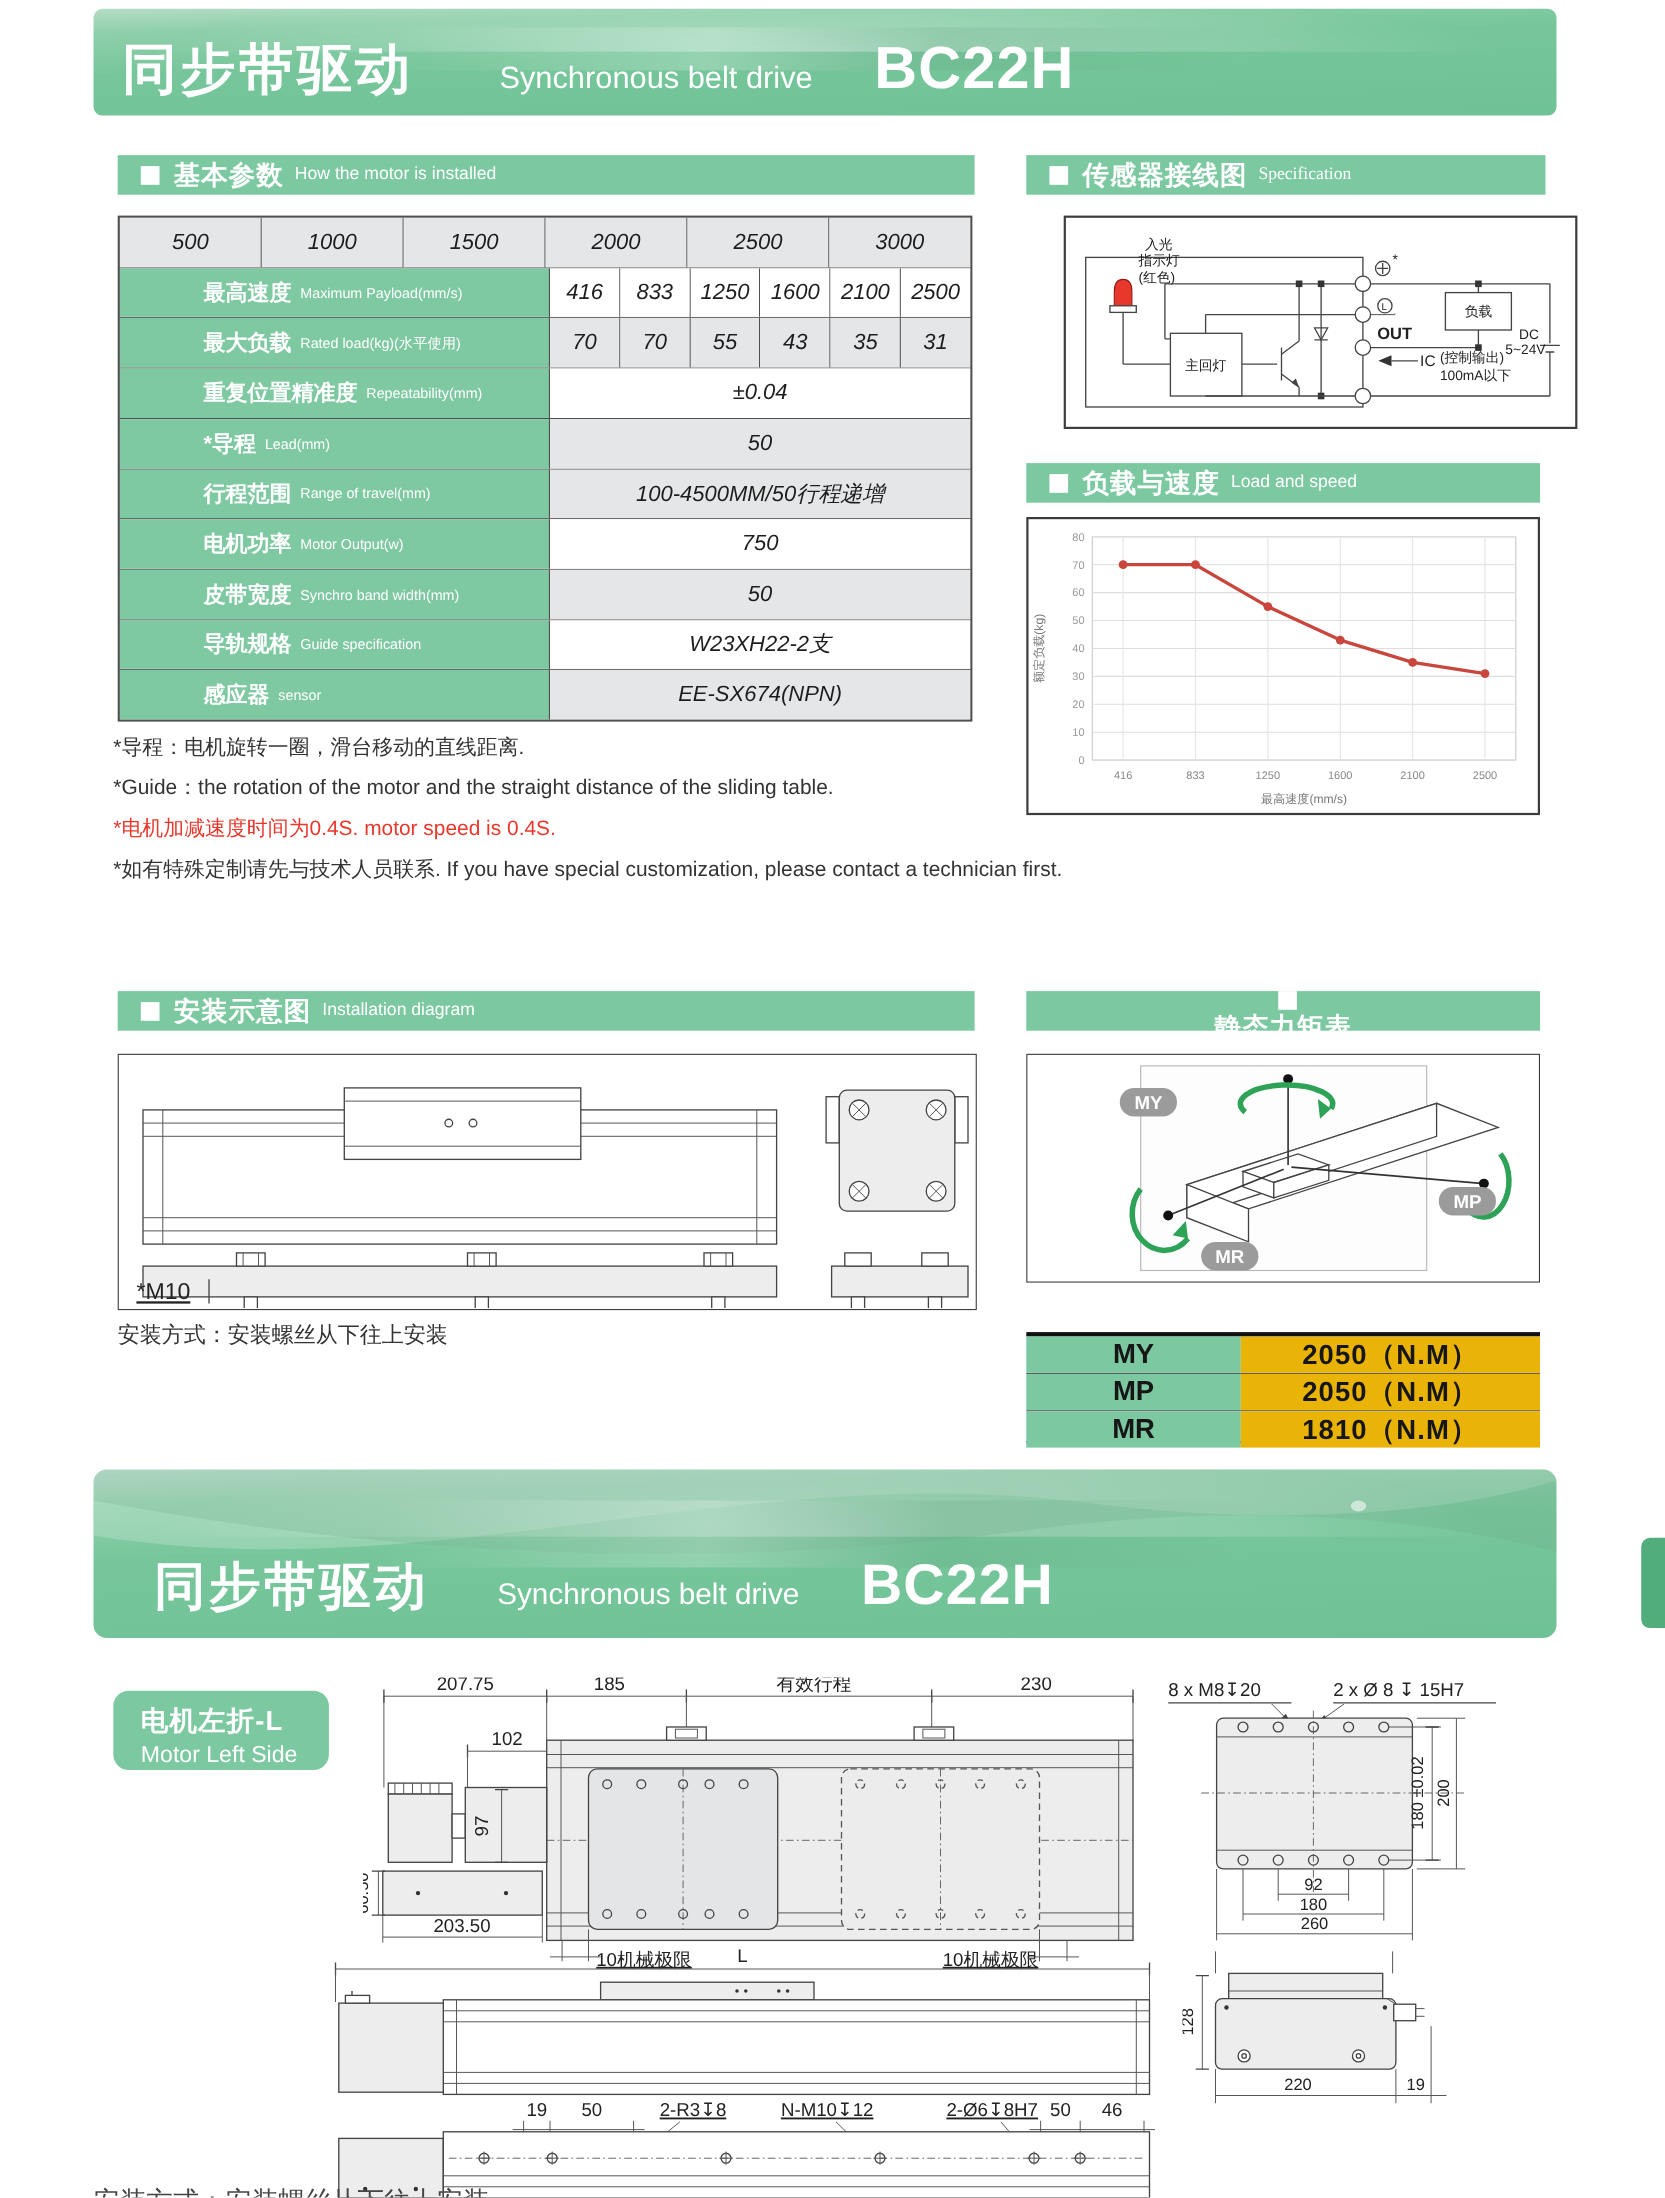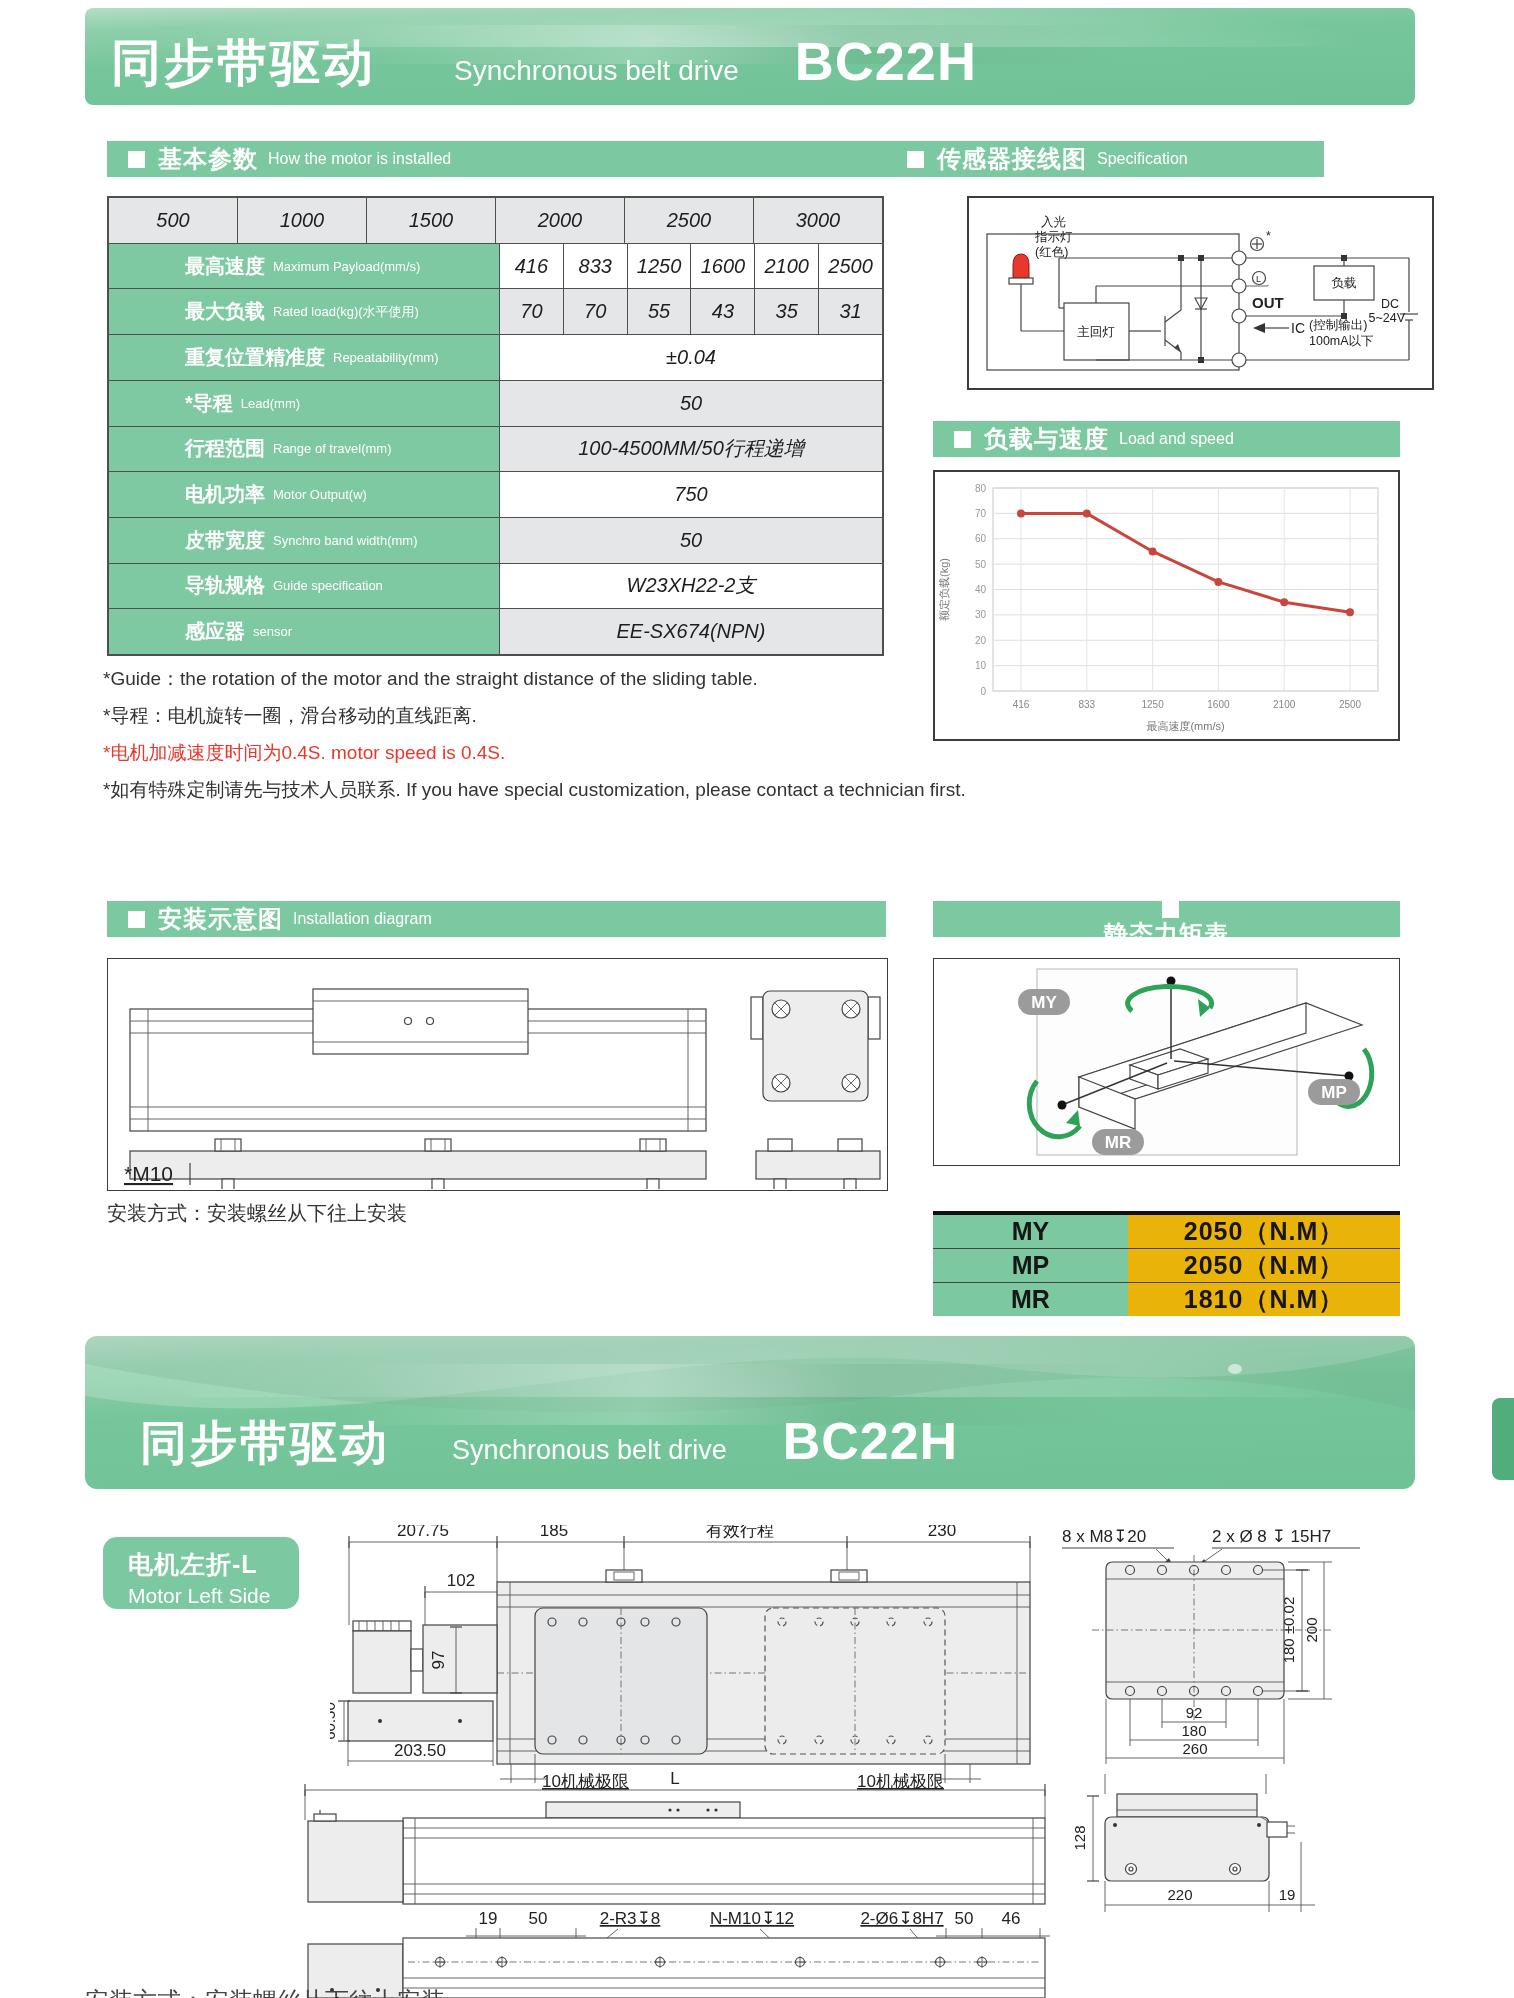--- a/index.html
+++ b/index.html
@@ -81,21 +81,21 @@
     <span class="hen">Synchronous belt drive</span>
     <span class="hmodel">BC22H</span>
   </div>
 </div>
 
 <div class="abs bar" style="left:107px;top:141px;width:779px;height:36px;">
   <span class="sq"></span>
   <span class="bcn">基本参数</span>
   <span class="ben">How the motor is installed</span>
 </div>
-<div class="abs bar" style="left:886px;top:141px;width:438px;height:36px;">
+<div class="abs bar" style="left:933px;top:141px;width:472px;height:36px;font-family:Liberation Serif, serif;">
   <span class="sq"></span>
   <span class="bcn">传感器接线图</span>
   <span class="ben">Specification</span>
 </div>
 <div class="abs bar" style="left:933px;top:421px;width:467px;height:36px;">
   <span class="sq"></span>
   <span class="bcn">负载与速度</span>
   <span class="ben">Load and speed</span>
 </div>
 <div class="abs bar" style="left:107px;top:901px;width:779px;height:36px;">
@@ -187,22 +187,22 @@
     <div class="srow">
       <div class="slabel">
         <span class="lcn">感应器</span>
         <span class="len">sensor</span>
       </div>
       <div class="scell merged shade">EE-SX674(NPN)</div>
     </div>
   </div>
 
 <div id="notes" class="abs" style="left:103px;top:666px;width:900px;">
+    <div class="note" style="color: rgb(51, 51, 51);">*导程：电机旋转一圈，滑台移动的直线距离.</div>
     <div class="note" style="color: rgb(51, 51, 51);">*Guide：the rotation of the motor and the straight distance of the sliding table.</div>
-    <div class="note" style="color: rgb(51, 51, 51);">*导程：电机旋转一圈，滑台移动的直线距离.</div>
     <div class="note" style="color: rgb(232, 56, 44);">*电机加减速度时间为0.4S.  motor speed is 0.4S.</div>
     <div class="note" style="color: rgb(51, 51, 51);">*如有特殊定制请先与技术人员联系.  If you have special customization, please contact a technician first.</div>
   </div>
 
 <div class="abs wbox" style="left:967px;top:196px;width:467px;height:194px;">
 <svg width="463" height="190" viewBox="0 0 463 190">
   <rect x="18" y="36" width="252" height="136" class="d"></rect>
 
   <path d="M44,80 V67 Q44,56 52,56 Q60,56 60,67 V80 Z" fill="#e8382c" stroke="#8c1d15" stroke-width="1"></path>
   <rect x="40" y="80" width="24" height="6" class="wfill"></rect>

